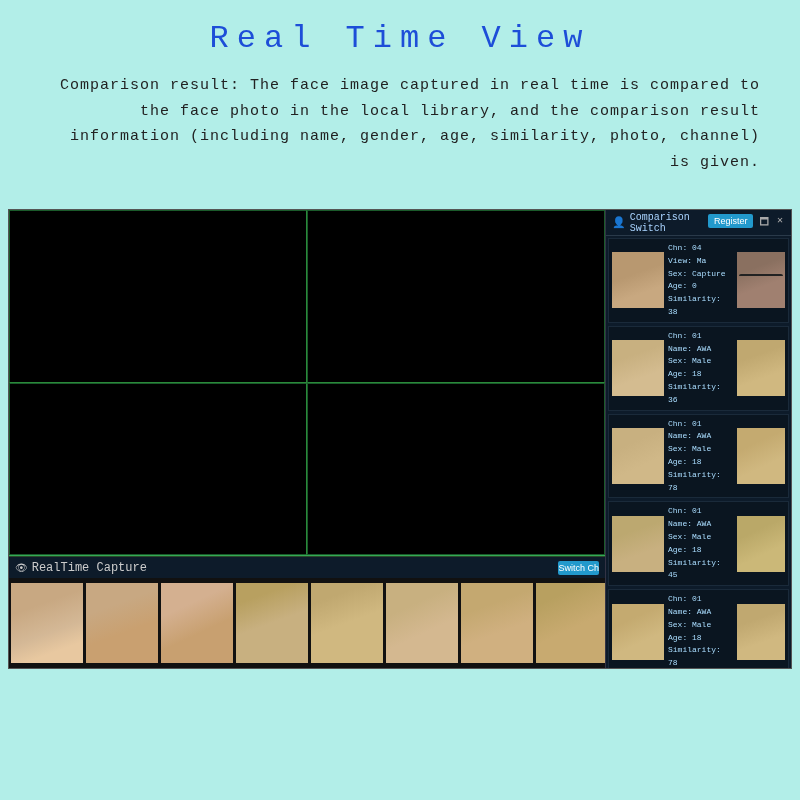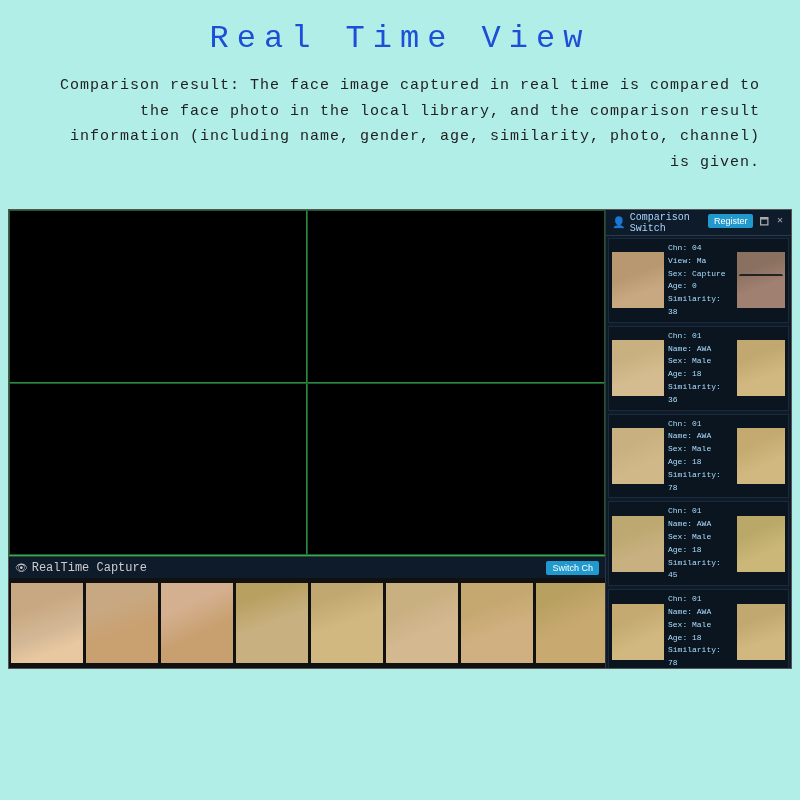--- a/index.html
+++ b/index.html
@@ -78,21 +78,21 @@
       color: #ccc;
       font-size: 10px;
       display: flex;
       align-items: center;
       gap: 4px;
     }
     .switch-btn {
       background: #2299cc;
       color: #fff;
       font-size: 9px;
-      padding: 2px 6px;
+      padding: 2px 0;
       border: none;
       cursor: pointer;
       border-radius: 2px;
     }
     .thumbnail-strip {
       background: #111;
       height: 90px;
       display: flex;
       align-items: center;
       padding: 4px 2px;

